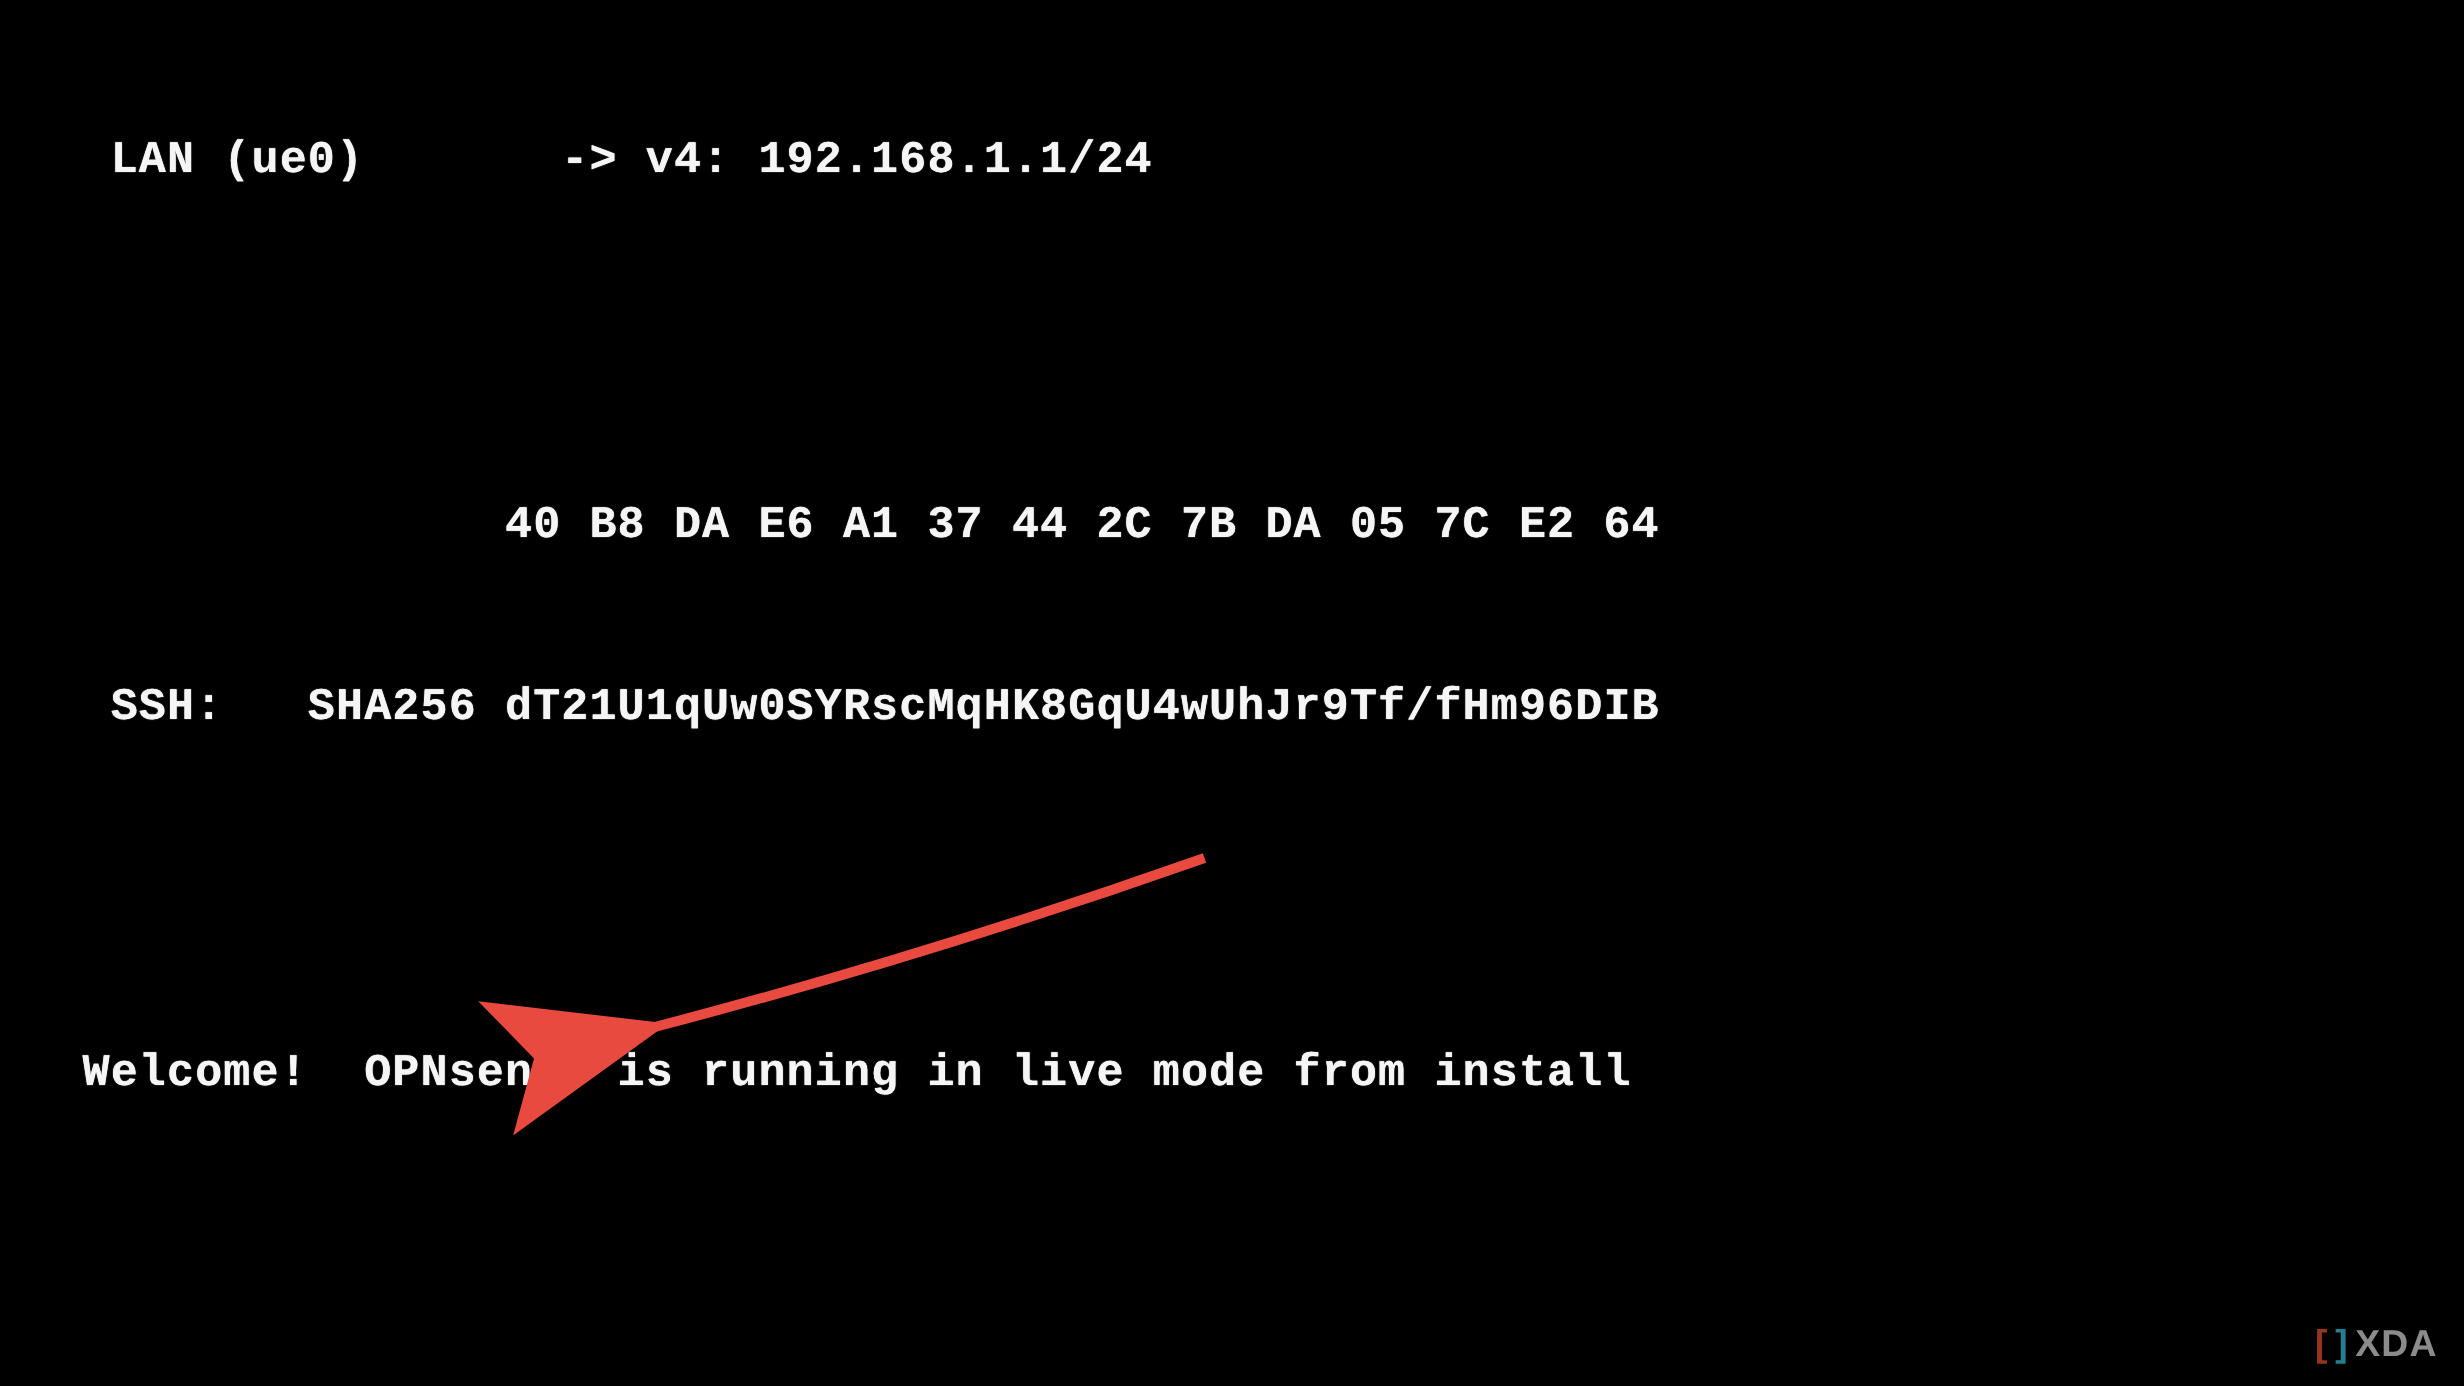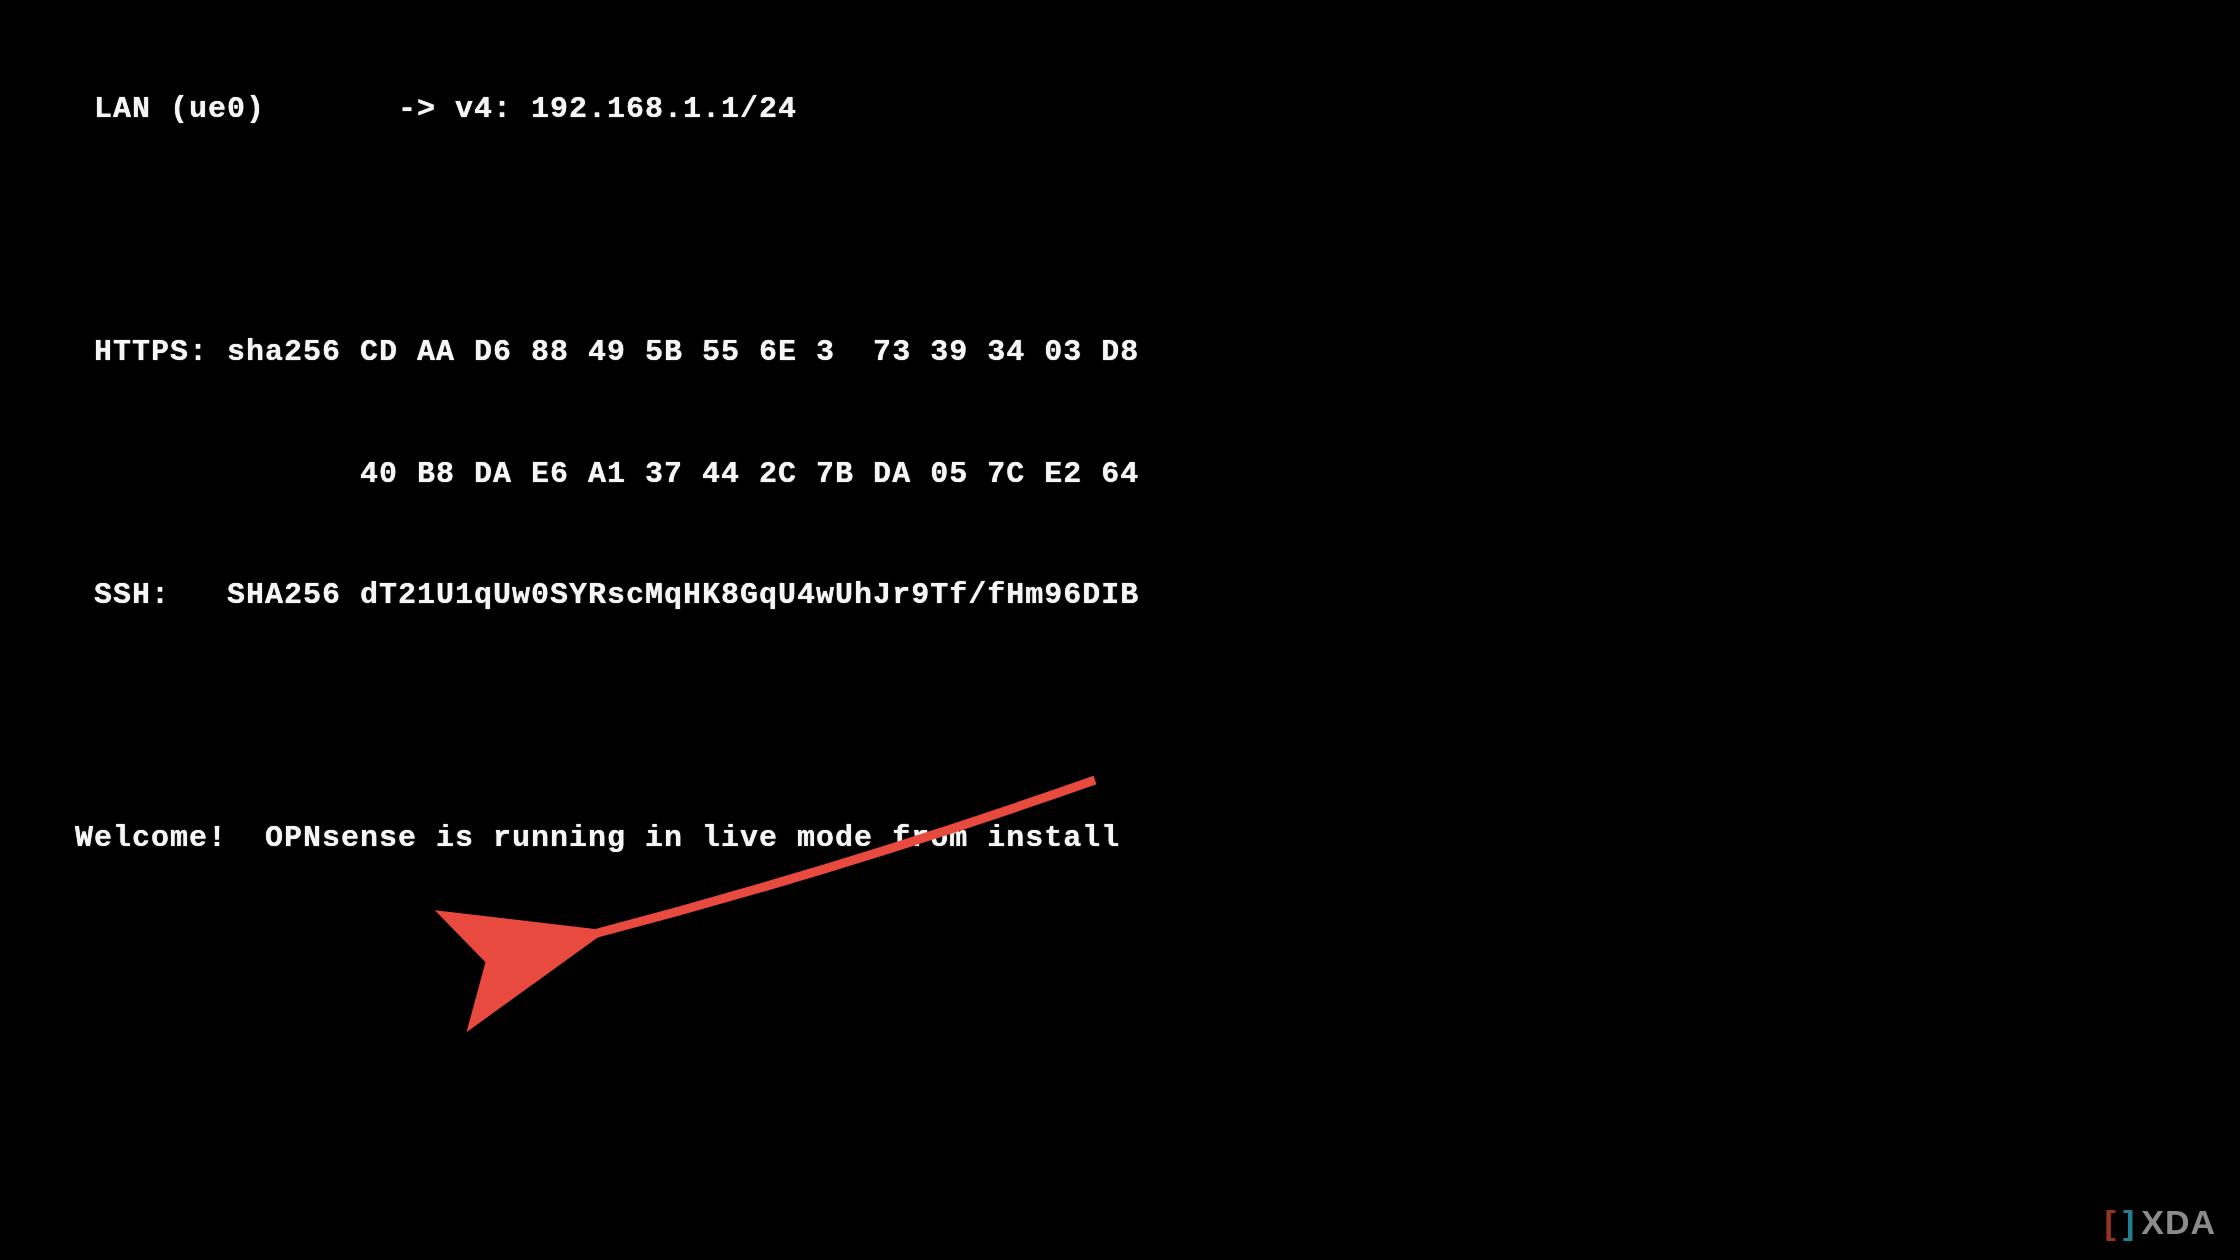--- a/index.html
+++ b/index.html
@@ -10,21 +10,21 @@
       position: relative;
       font-family: 'Courier New', Courier, monospace;
     }
     .terminal {
       position: absolute;
       top: 0;
       left: 0;
       width: 100%;
       height: 100%;
       color: #f5f5f5;
-      font-size: 30px;
+      font-size: 41px;
       line-height: 1.35;
       letter-spacing: 1px;
       white-space: pre;
       padding-top: 8px;
       padding-left: 75px;
       font-weight: bold;
       text-shadow: 0 0 1px #fff;
     }
     .line { display: block; min-height: 1.35em; }
     .arrow-annotation {
@@ -47,21 +47,20 @@
     }
     .watermark .bl { color: #d64b2b; font-weight: 900; }
     .watermark .br { color: #34b6d1; font-weight: 900; }
   </style>
 </head>
 <body>
 
 <div class="terminal">
   <span class="line"> LAN (ue0)       -&gt; v4: 192.168.1.1/24</span>
   <span class="line"></span>
-  <span class="line"> HTTPS: sha256 CD AA D6 88 49 5B 55 6E 3  73 39 34 03 D8</span>
   <span class="line">               40 B8 DA E6 A1 37 44 2C 7B DA 05 7C E2 64</span>
   <span class="line"> SSH:   SHA256 dT21U1qUw0SYRscMqHK8GqU4wUhJr9Tf/fHm96DIB</span>
   <span class="line"></span>
   <span class="line">Welcome!  OPNsense is running in live mode from install </span>
   
   
   
   
   
   

